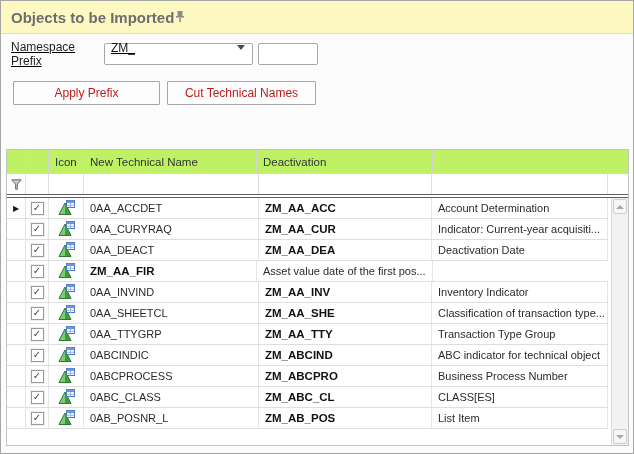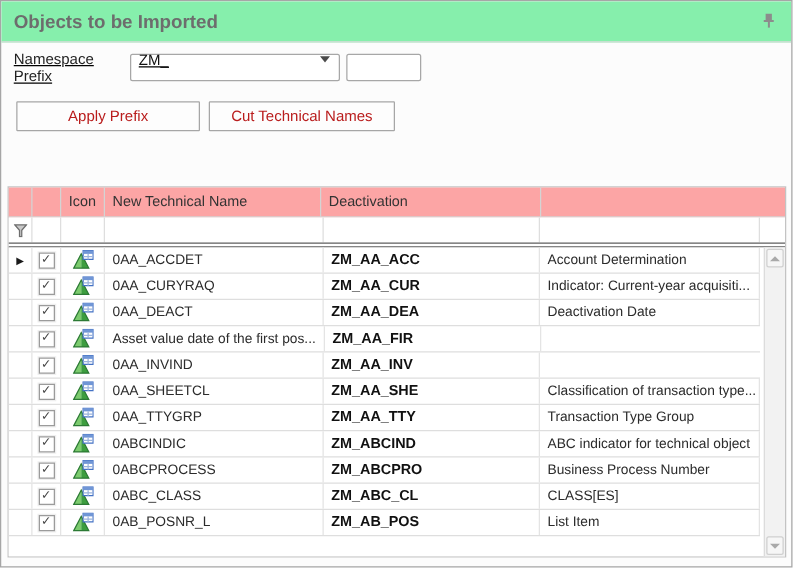--- a/index.html
+++ b/index.html
@@ -10,36 +10,36 @@
     width: 634px; height: 454px;
     background: #fcfcfc;
     border: 1px solid #a6a6a6;
     position: relative;
     overflow: hidden;
   }
 
   
   .titlebar {
     height: 33px;
-    background: #86efac;
+    background: #fef9c3;
     border-bottom: 1px solid #dcdcdc;
-    display: flex; align-items: center; justify-content: space-between;
+    display: flex; align-items: center; justify-content: flex-start;
     padding: 0 12px 0 10px;
   }
   .title { font-size: 15px; font-weight: bold; color: #6d6d6d; }
   .pin-icon { width: 12px; height: 14px; display: inline-block; }
 
   
   .ctl-row { display: flex; align-items: center; margin-left: 10px; text-decoration: underline; }
   .row1 { margin-top: 9px; height: 22px; }
   .row2 { margin-top: 8px; height: 22px; }
   .lbl { font-size: 12px; color: #1f1f1f; }
   .lbl-ns { width: 93px; }
   .combo {
-    width: 168px; height: 22px;
+    width: 149px; height: 22px;
     border: 1px solid #a7a7a7; border-radius: 2px;
     background: #fff;
     display: flex; align-items: center; justify-content: space-between;
     padding: 0 7px 13px 6px;
     font-size: 12px; color: #111;
   }
   .combo-arrow {
     width: 0; height: 0;
     border-left: 4px solid transparent; border-right: 4px solid transparent;
     border-top: 5px solid #4a4a4a;
@@ -80,21 +80,21 @@
 
   
   .grid {
     position: absolute; left: 5px; top: 148px;
     width: 623px; height: 297px;
     border: 1px solid #c3c3c3;
     background: #fff;
     display: flex; flex-direction: column;
   }
   .g-row { display: flex; }
-  .g-head { height: 24px; background: #fca5a5; }
+  .g-head { height: 24px; background: #bef264; }
   .g-head .cell {
     border-right: 1px solid #d4d4d4; border-bottom: 1px solid #d4d4d4;
     font-size: 11.5px; color: #333;
     display: flex; align-items: center; padding-left: 6px;
   }
   .g-filter { height: 20px; background: #fff; }
   .g-filter .cell {
     border-right: 1px solid #dedede;
     display: flex; align-items: center; justify-content: center;
   }
@@ -273,42 +273,43 @@
       <svg width="17" height="16" viewBox="0 0 17 16">
         <polygon points="1,14.5 7,3 7,14.5" fill="#7ccb6e"></polygon>
         <polygon points="7,3 13,14.5 7,14.5" fill="#3d9e3f"></polygon>
         <polygon points="1,14.5 7,3 13,14.5" fill="none" stroke="#2c7a35" stroke-width="1"></polygon>
         <rect x="8.5" y="0.5" width="8" height="7" fill="#ffffff" stroke="#4472c4"></rect>
         <rect x="8.5" y="0.5" width="8" height="2.6" fill="#7096d6"></rect>
         <line x1="12.5" y1="3.1" x2="12.5" y2="7.5" stroke="#9ab3dd" stroke-width="1"></line>
         <line x1="8.5" y1="5.3" x2="16.5" y2="5.3" stroke="#9ab3dd" stroke-width="1"></line>
       </svg>
     </div>
+    <div class="cell c-new">ZM_AA_FIR</div>
     <div class="cell c-desc">Asset value date of the first pos...</div>
-    <div class="cell c-new">ZM_AA_FIR</div>
   </div>
 
   <div class="data-row">
     <div class="cell c-ind"></div>
     <div class="cell c-chk">
       <span class="checkbox">✓</span>
     </div>
     <div class="cell c-icon">
       <svg width="17" height="16" viewBox="0 0 17 16">
         <polygon points="1,14.5 7,3 7,14.5" fill="#7ccb6e"></polygon>
         <polygon points="7,3 13,14.5 7,14.5" fill="#3d9e3f"></polygon>
         <polygon points="1,14.5 7,3 13,14.5" fill="none" stroke="#2c7a35" stroke-width="1"></polygon>
         <rect x="8.5" y="0.5" width="8" height="7" fill="#ffffff" stroke="#4472c4"></rect>
         <rect x="8.5" y="0.5" width="8" height="2.6" fill="#7096d6"></rect>
         <line x1="12.5" y1="3.1" x2="12.5" y2="7.5" stroke="#9ab3dd" stroke-width="1"></line>
         <line x1="8.5" y1="5.3" x2="16.5" y2="5.3" stroke="#9ab3dd" stroke-width="1"></line>
       </svg>
     </div>
     <div class="cell c-sap">0AA_INVIND</div>
     <div class="cell c-new">ZM_AA_INV</div>
+    <div class="cell c-desc">Inventory Indicator</div>
   </div>
 
   <div class="data-row">
     <div class="cell c-ind"></div>
     <div class="cell c-chk">
       <span class="checkbox">✓</span>
     </div>
     <div class="cell c-icon">
       <svg width="17" height="16" viewBox="0 0 17 16">
         <polygon points="1,14.5 7,3 7,14.5" fill="#7ccb6e"></polygon>

